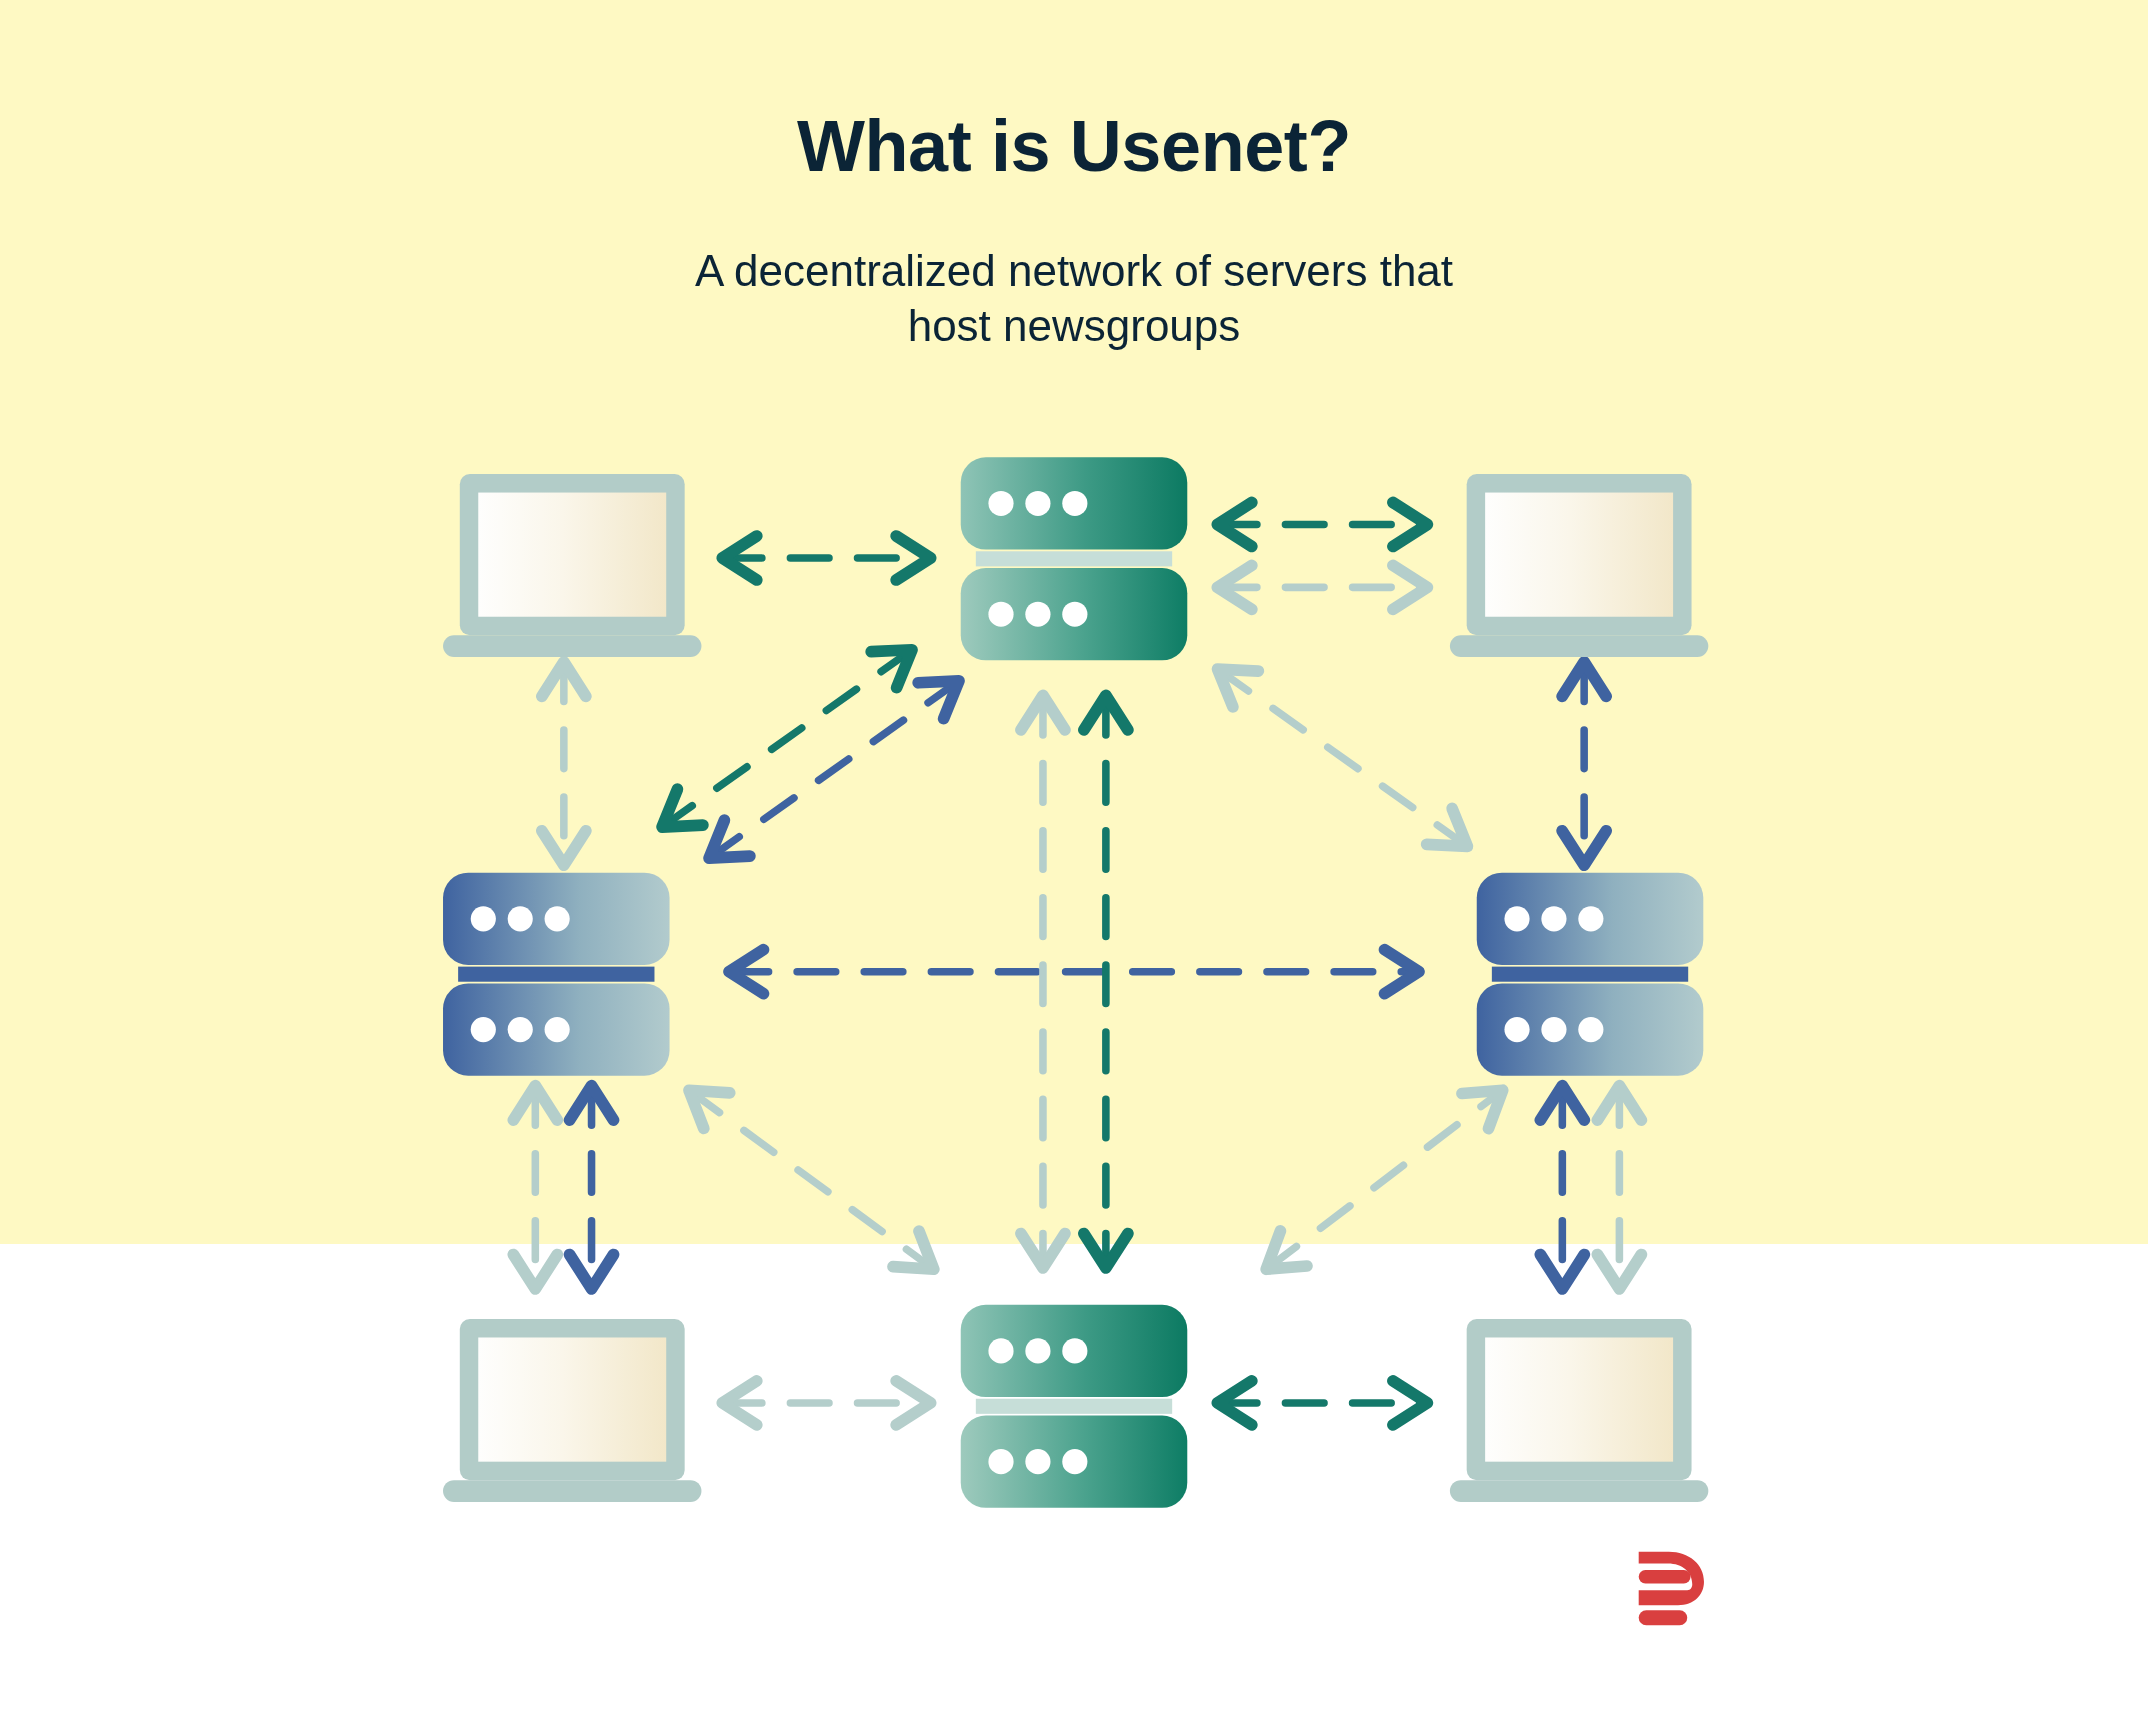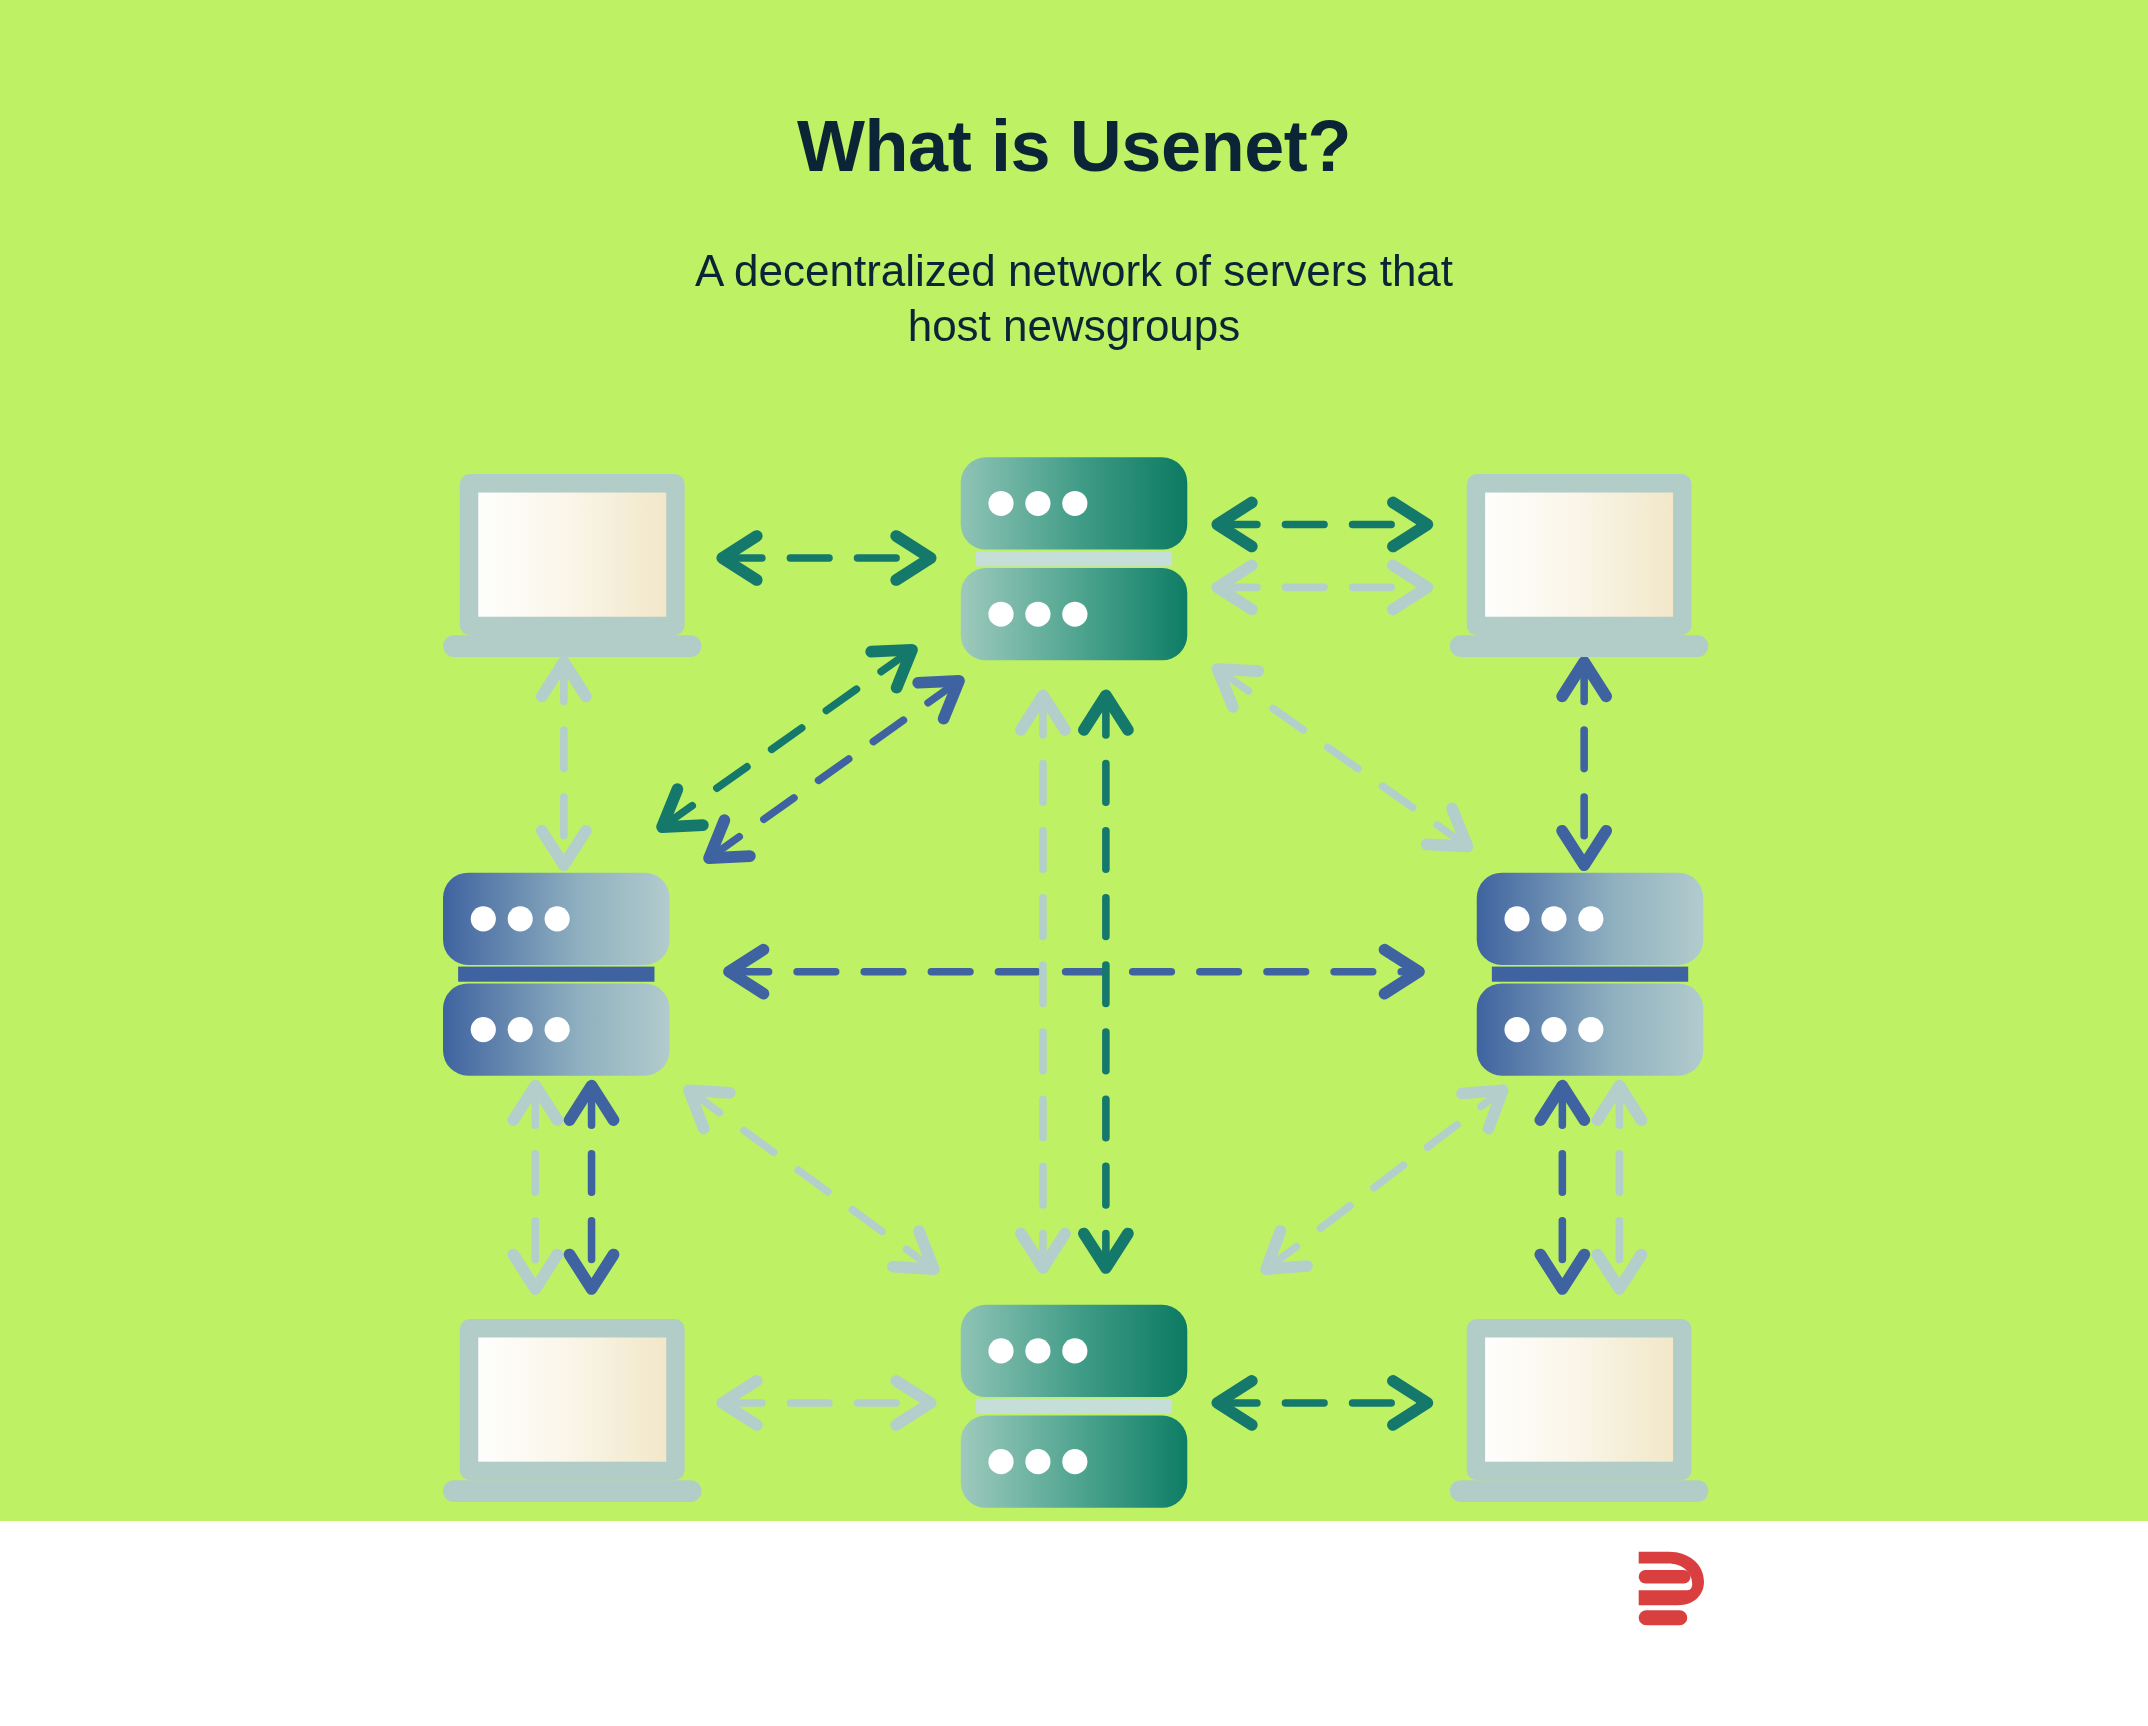--- a/index.html
+++ b/index.html
@@ -10,22 +10,22 @@
   body {
     width: 2148px;
     height: 1726px;
     font-family: "Liberation Sans", sans-serif;
     overflow: hidden;
     position: relative;
   }
   #stage {
     position: relative;
     width: 2148px;
-    height: 1521px;
-    background: #bef264;
+    height: 1244px;
+    background: #fef9c3;
   }
   .title {
     position: absolute;
     top: 109px;
     left: 0;
     width: 2148px;
     text-align: center;
     font-size: 72px;
     font-weight: 700;
     color: #0b2436;

